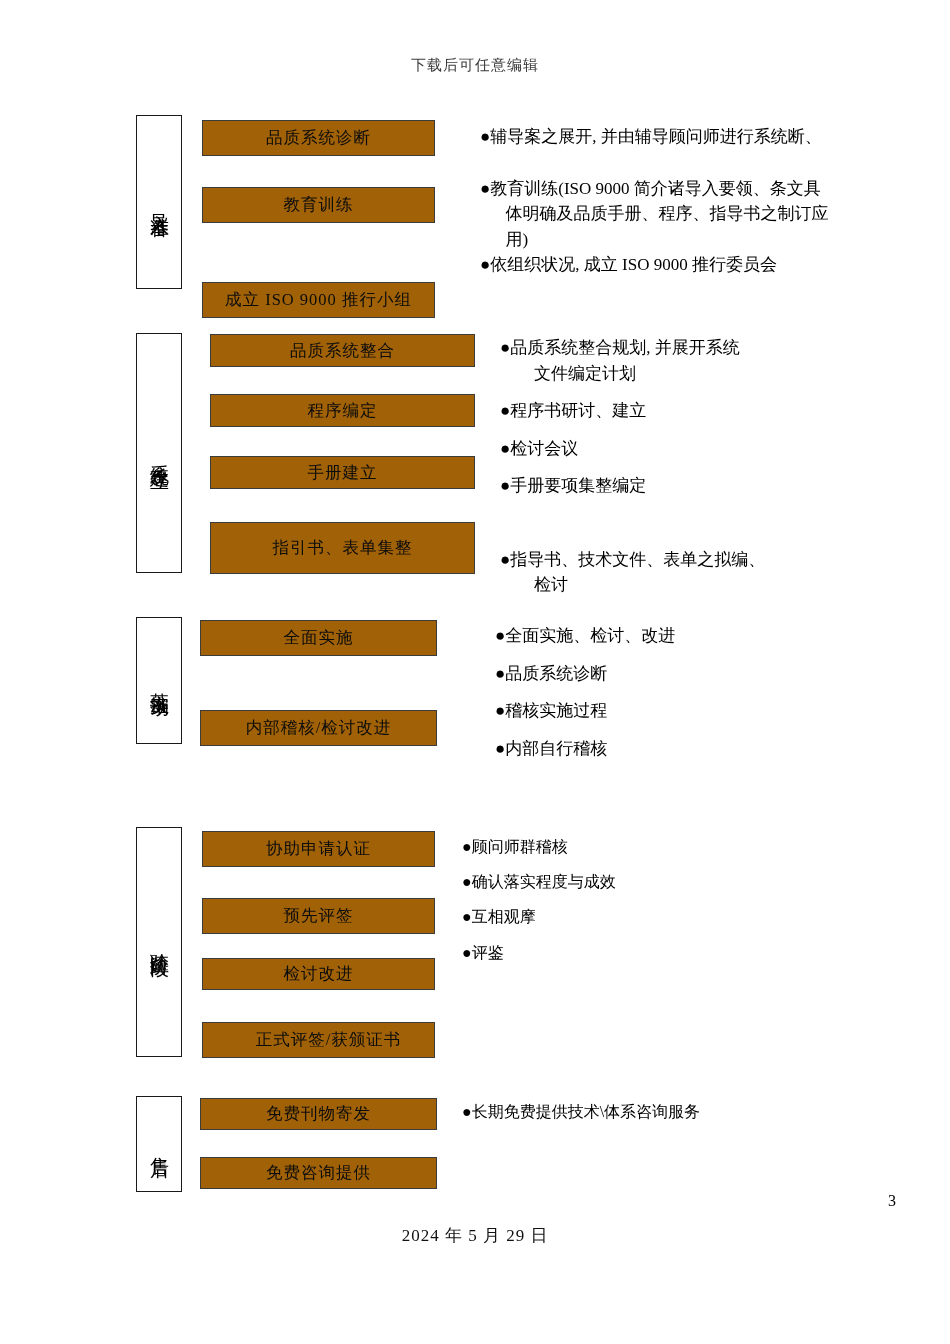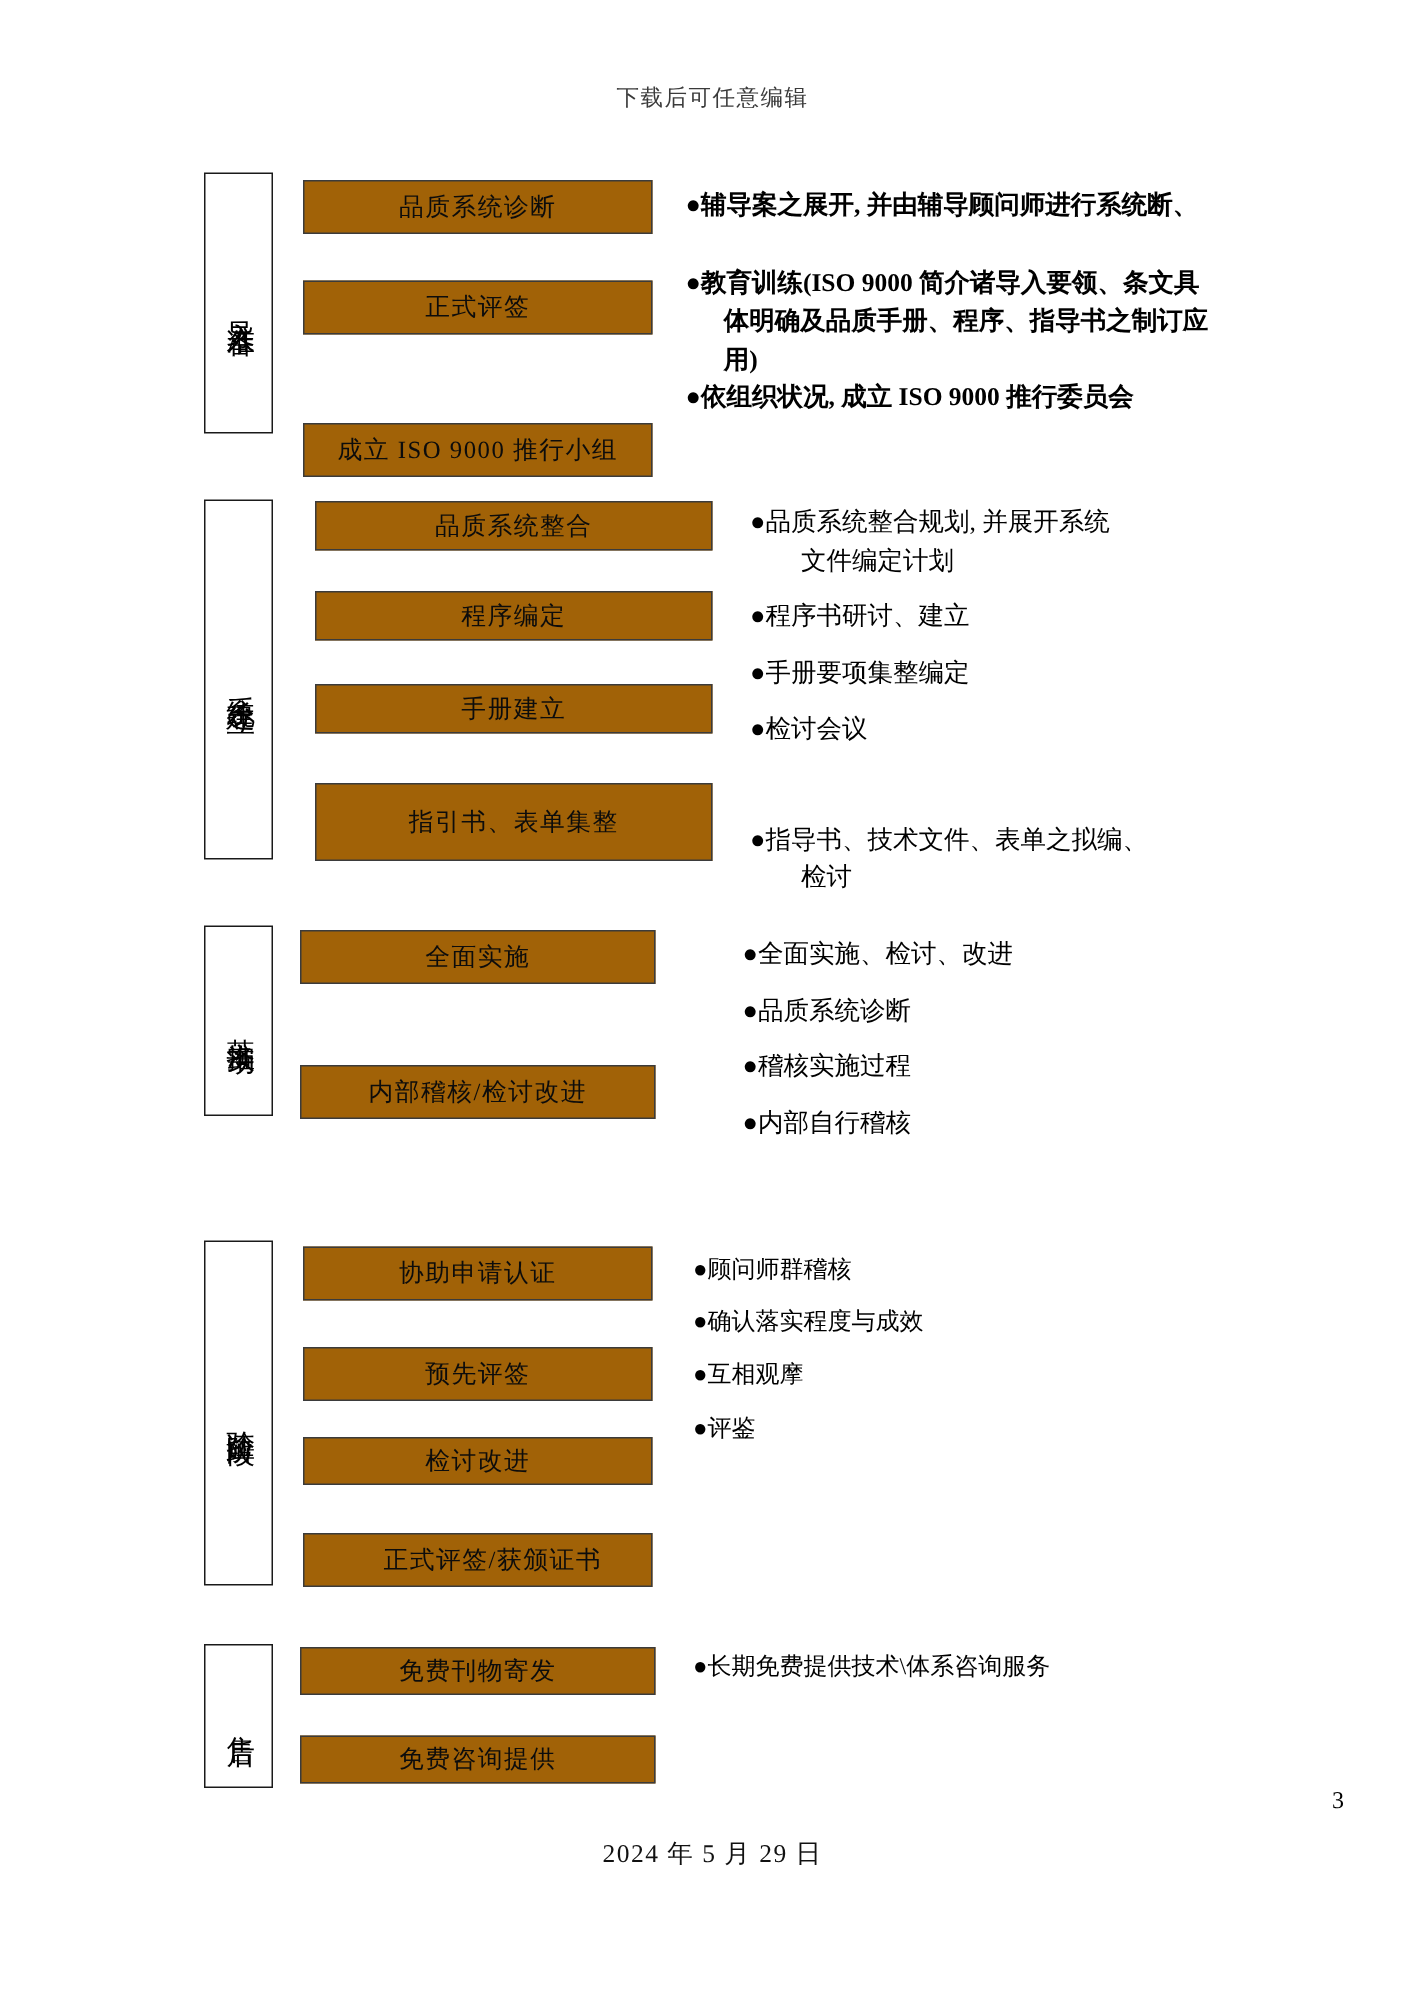--- a/index.html
+++ b/index.html
@@ -120,24 +120,24 @@
   <div class="doc-header">下载后可任意编辑</div>
 
   <div class="flow">
 
     <div class="stage">
       <div class="stage-label" style="left:136px; top:115px; height:174px;">
         <span class="vtext">导入准备</span>
       </div>
 
       <div class="node" style="left:202px; top:120px; width:233px; height:36px;">品质系统诊断</div>
-      <div class="node" style="left:202px; top:187px; width:233px; height:36px;">正式评签</div>
+      <div class="node" style="left:202px; top:187px; width:233px; height:36px;">教育训练</div>
       <div class="node" style="left:202px; top:253px; width:233px; height:36px;margin-top:29px;">成立 ISO 9000 推行小组</div>
 
-      <div class="bullets" style="left:457px; top:124px; width:400px;font-weight:bold;">
+      <div class="bullets" style="left:480px; top:124px; width:400px;">
         <span class="bl">●辅导案之展开, 并由辅导顾问师进行系统断、</span>
         <span class="bl gap-md">●教育训练(ISO 9000 简介诸导入要领、条文具
   体明确及品质手册、程序、指导书之制订应
   用)</span>
         <span class="bl">●依组织状况, 成立 ISO 9000 推行委员会</span>
       </div>
     </div>
 
     <div class="stage">
       <div class="stage-label" style="left:136px; top:333px; height:240px;">
@@ -146,22 +146,22 @@
 
       <div class="node" style="left:210px; top:334px; width:265px; height:33px;">品质系统整合</div>
       <div class="node" style="left:210px; top:394px; width:265px; height:33px;">程序编定</div>
       <div class="node" style="left:210px; top:456px; width:265px; height:33px;">手册建立</div>
       <div class="node" style="left:210px; top:522px; width:265px; height:52px;">指引书、表单集整</div>
 
       <div class="bullets" style="left:500px; top:335px; width:370px;">
         <span class="bl">●品质系统整合规划, 并展开系统
     文件编定计划</span>
         <span class="bl gap-sm">●程序书研讨、建立</span>
+        <span class="bl gap-sm">●检讨会议</span>
         <span class="bl gap-sm">●手册要项集整编定</span>
-        <span class="bl gap-sm">●检讨会议</span>
         <span class="bl gap-lg">●指导书、技术文件、表单之拟编、
     检讨</span>
       </div>
     </div>
 
     <div class="stage">
       <div class="stage-label" style="left:136px; top:617px; height:127px;">
         <span class="vtext">落实推动</span>
       </div>
 

